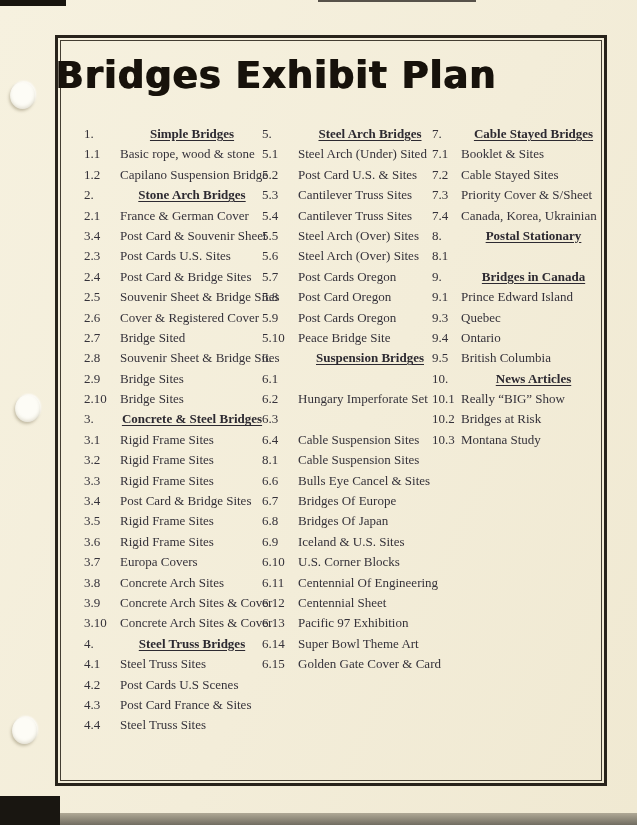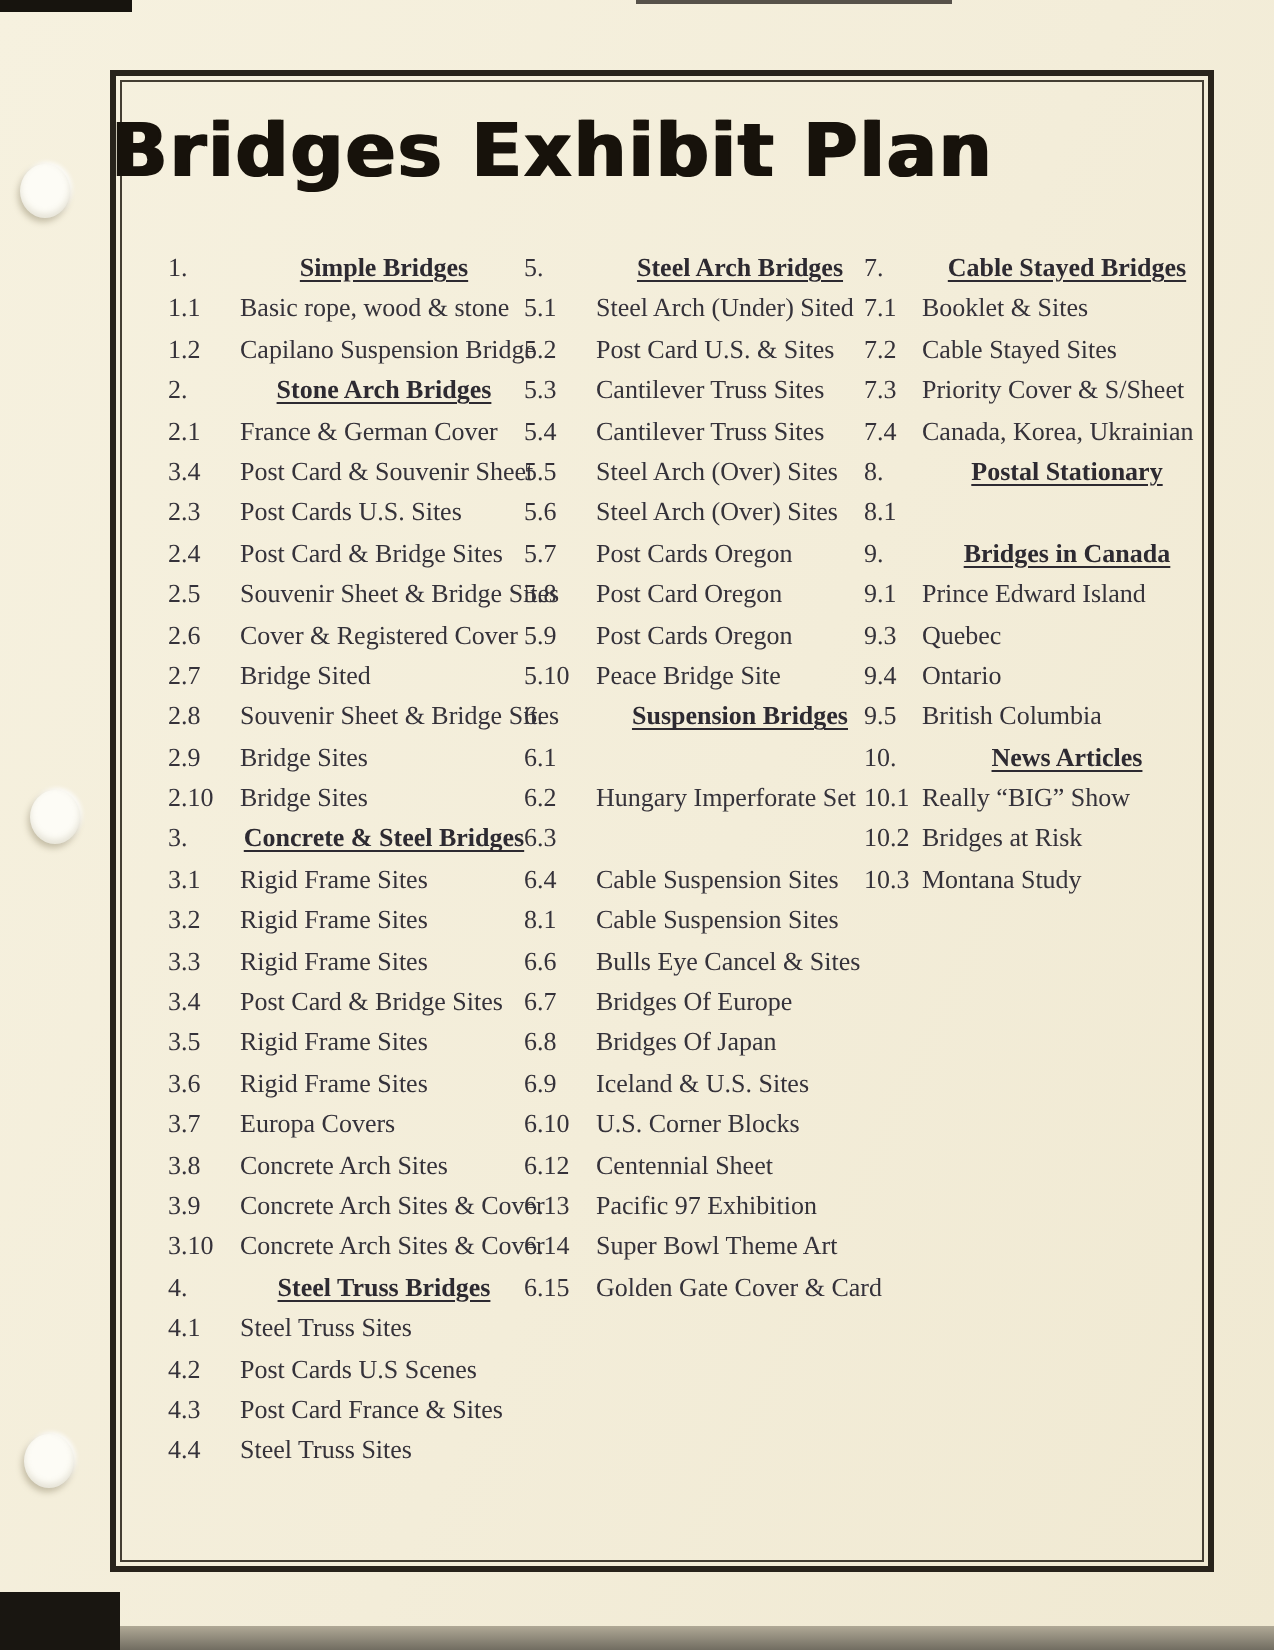--- a/index.html
+++ b/index.html
@@ -282,20 +282,24 @@
       </div>
       <div class="row">
         <span class="num">6.9</span>
         <span class="txt">Iceland &amp; U.S. Sites</span>
       </div>
       <div class="row">
         <span class="num">6.10</span>
         <span class="txt">U.S. Corner Blocks</span>
       </div>
       <div class="row">
+        <span class="num">6.11</span>
+        <span class="txt">Centennial Of Engineering</span>
+      </div>
+      <div class="row">
         <span class="num">6.12</span>
         <span class="txt">Centennial Sheet</span>
       </div>
       <div class="row">
         <span class="num">6.13</span>
         <span class="txt">Pacific 97  Exhibition</span>
       </div>
       <div class="row">
         <span class="num">6.14</span>
         <span class="txt">Super Bowl Theme Art</span>

